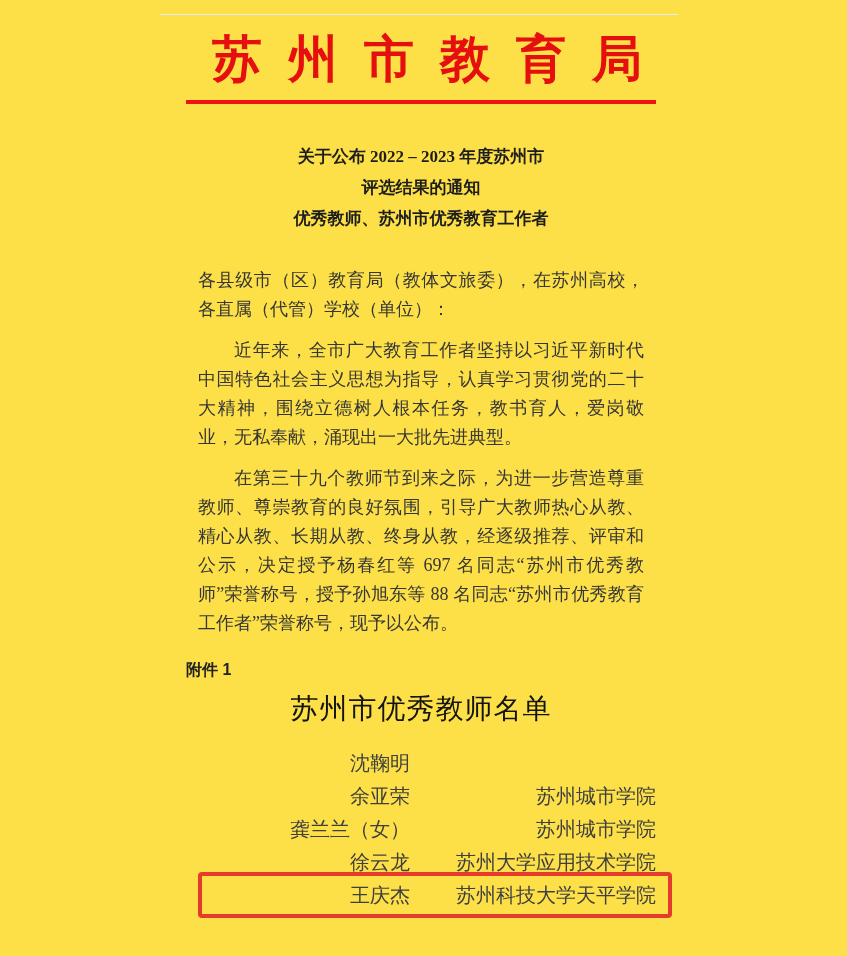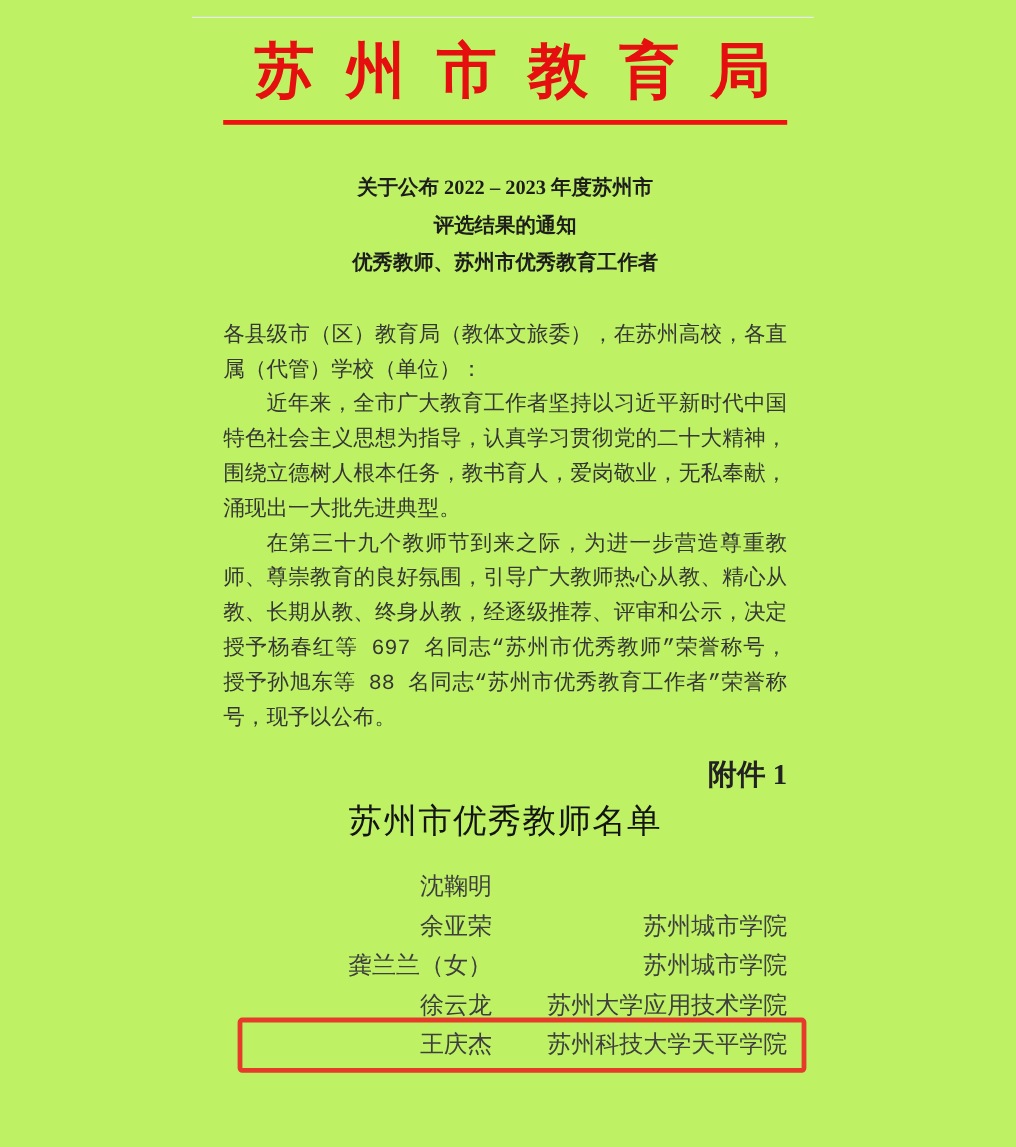--- a/index.html
+++ b/index.html
@@ -1,19 +1,19 @@
 <!DOCTYPE html>
 <html><head>
 <meta charset="utf-8">
 <style>
   html,body{margin:0;padding:0;background:#ffffff;}
   .page{
     position:relative;
     width:847px;height:956px;
-    background:#bef264;
+    background:#fde047;
     overflow:hidden;
     font-family:"Liberation Serif","DejaVu Serif",serif;
     --red-header:#e60f0f;
     --red-rule:#ee1310;
     --red-box:#e63a2a;
     --body-text:#363636;
   }
   .top-edge{
     position:absolute;top:14px;left:160px;width:518px;height:1px;
     background:#e7e9f0;
@@ -48,28 +48,27 @@
     color:#1d1d1d;
     text-align:center;
   }
   .body-text{
     margin-top:32px;
     font-size:18px;line-height:29px;
     color:var(--body-text);
     text-align:justify;
     text-justify:inter-ideograph;
   }
-  .body-text p{margin:0;text-indent:2em;font-family:Liberation Mono, monospace;}
+  .body-text p{margin:12px;text-indent:2em;}
   .body-text p.no-indent{text-indent:0;}
   .attachment-label{
     margin-top:21px;
-    font-family:Liberation Serif, serif;
-    font-size:24px;line-height:22px;font-weight:bold;
+    font-family:Liberation Sans, sans-serif;
+    font-size:16px;line-height:22px;font-weight:bold;
     color:#222;
-    text-align:right;
   }
   .list-title{
     margin:13px 0 0 0;
     font-size:28px;line-height:30px;font-weight:normal;
     color:#141414;
     text-align:center;
     letter-spacing:1px;
   }
   .teacher-list{
     margin-top:23px;

